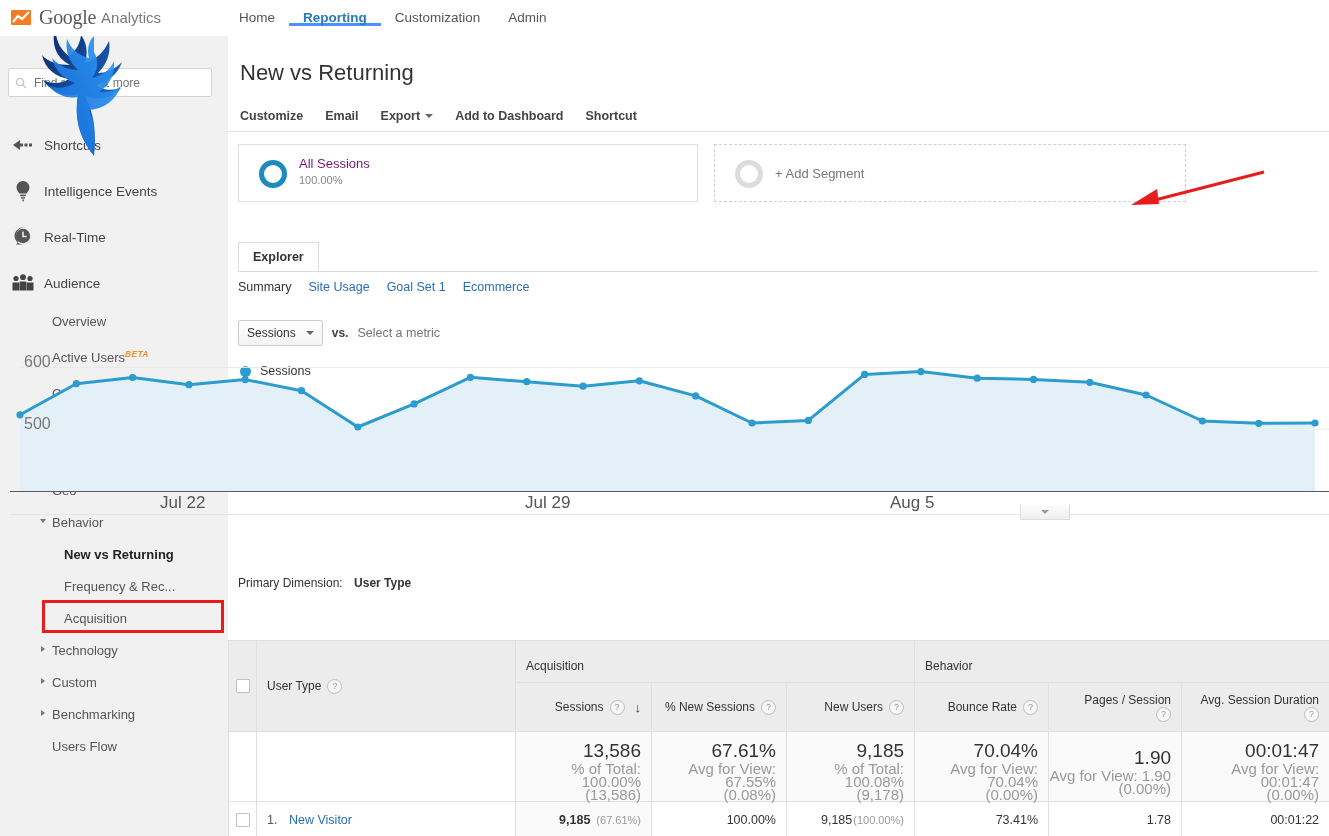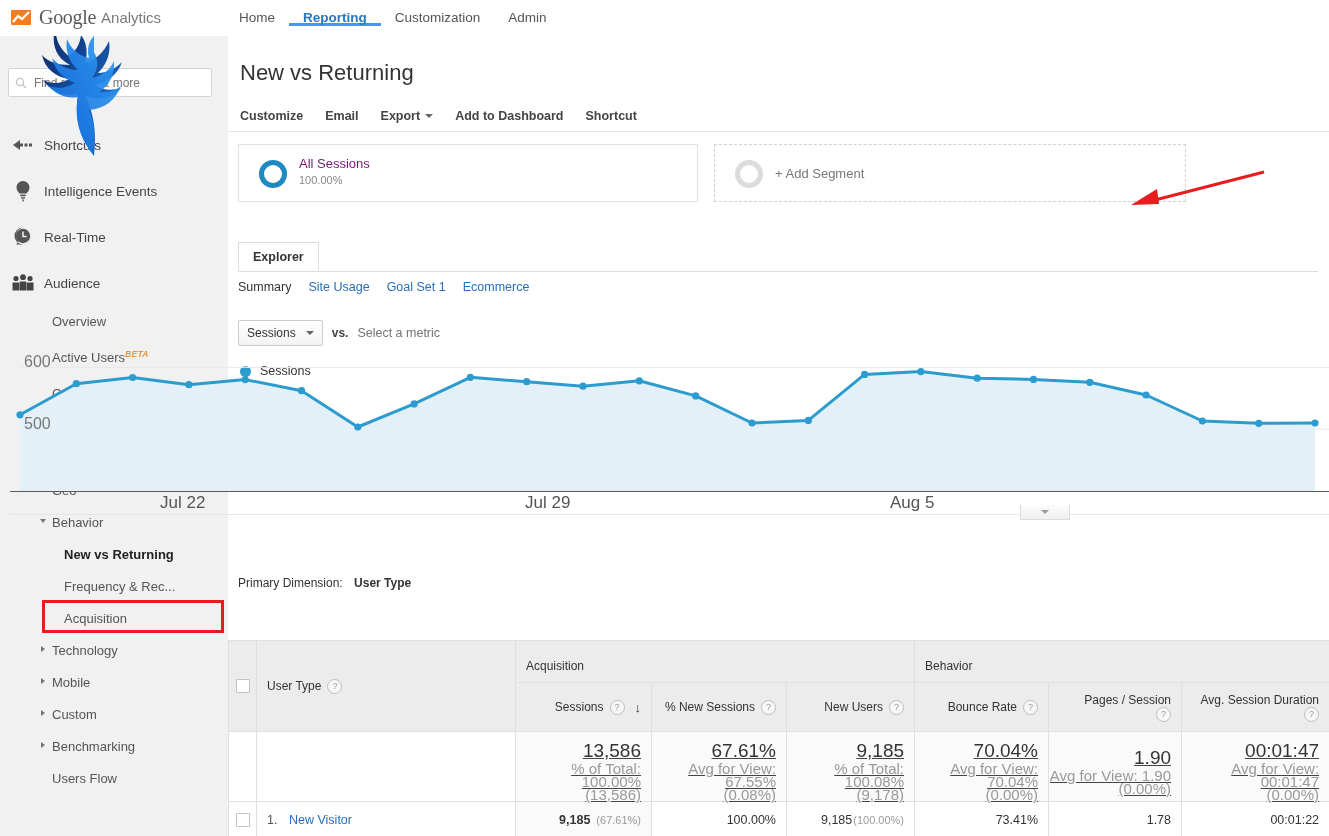--- a/index.html
+++ b/index.html
@@ -107,21 +107,21 @@
   table.rpt th,table.rpt td{border:1px solid #e0e0e0;padding:0;vertical-align:middle;font-weight:normal;}
   .grp{background:#ececec;height:32px;font-size:12px;color:#333;font-weight:bold;padding-left:10px !important;text-align:left;vertical-align:top;padding-top:9px !important;}
   .hd{background:#ececec;height:48px;font-size:12px;color:#333;font-weight:bold;}
   .hd .inner{display:flex;align-items:center;justify-content:flex-end;padding:0 10px;height:48px;box-sizing:border-box;}
   .hd .inner.lft{justify-content:flex-start;}
   .hd .inner.wrap{flex-direction:column;justify-content:center;align-items:flex-end;}
   .q{display:inline-flex;width:13px;height:13px;border-radius:50%;border:1px solid #bdbdbd;color:#9a9a9a;
      font-size:9px;align-items:center;justify-content:center;margin-left:6px;font-weight:normal;background:#f7f7f7;}
   .sortarrow{margin-left:10px;color:#333;font-size:13px;}
   .cbx{width:12px;height:12px;border:1px solid #c2c2c2;background:#fff;border-radius:1px;display:inline-block;}
-  .sumrow td{height:62px;background:#fff;text-decoration:underline;}
+  .sumrow td{height:62px;background:#fff;}
   .sumrow td.tot{background:#fafafa;}
   .sum{display:flex;flex-direction:column;align-items:flex-end;padding:8px 10px 0 0;box-sizing:border-box;}
   .sum .big{font-size:19px;color:#333;line-height:22px;}
   .sum .small{font-size:15px;color:#999;line-height:13px;text-align:right;}
   .drow td{height:35px;font-size:12.5px;color:#333;}
   .drow td.idx{padding-left:10px;}
   .idxwrap{display:flex;align-items:center;}
   .idxwrap .n{color:#555;width:22px;}
   .idxwrap a{color:#2a6ebb;text-decoration:none;cursor:pointer;text-align:center;}
   .num{display:flex;align-items:baseline;justify-content:flex-end;padding-right:10px;}
@@ -244,24 +244,20 @@
       <div class="nav-sub child">
         <span>Frequency &amp; Rec...</span>
       </div>
       <div class="nav-sub child">
         <span>Acquisition</span>
       </div>
 
       <div class="nav-sub">
         <span class="caret"></span>
         <span>Technology</span>
-      </div>
-      <div class="nav-sub">
-        <span class="caret"></span>
-        <span>Mobile</span>
       </div>
       <div class="nav-sub">
         <span class="caret"></span>
         <span>Custom</span>
       </div>
       <div class="nav-sub">
         <span class="caret"></span>
         <span>Benchmarking</span>
       </div>
       <div class="nav-sub">

